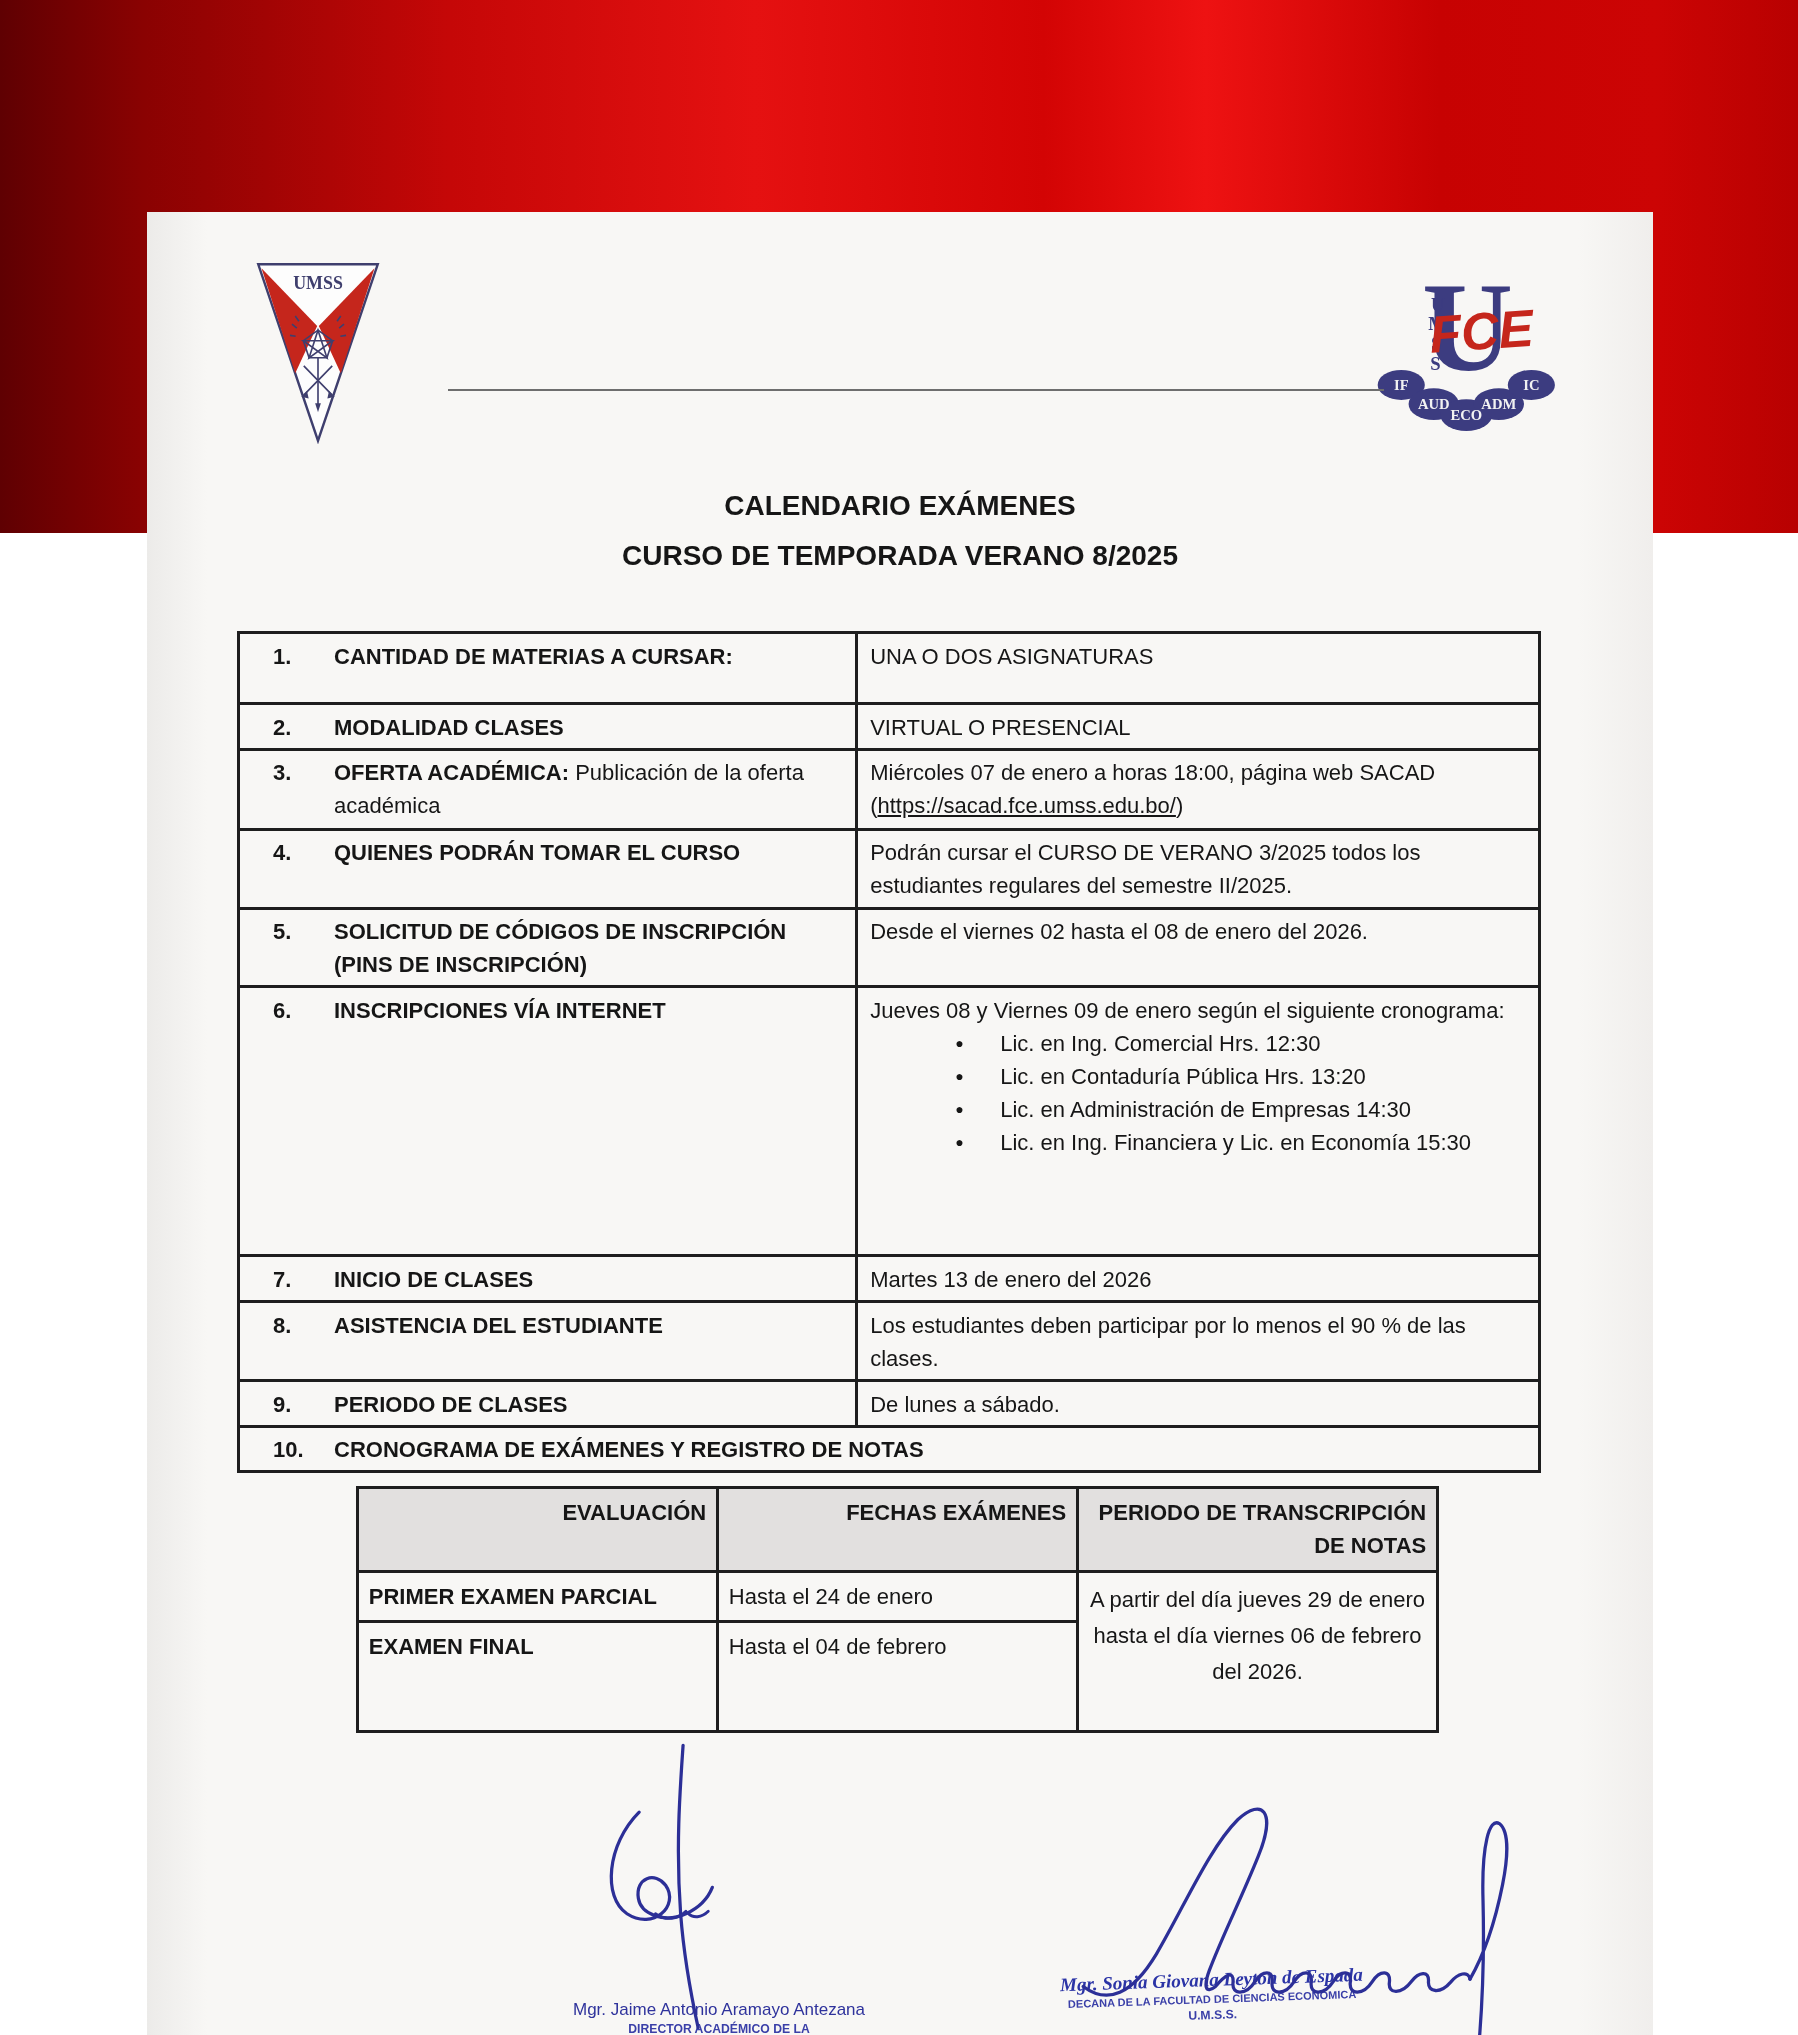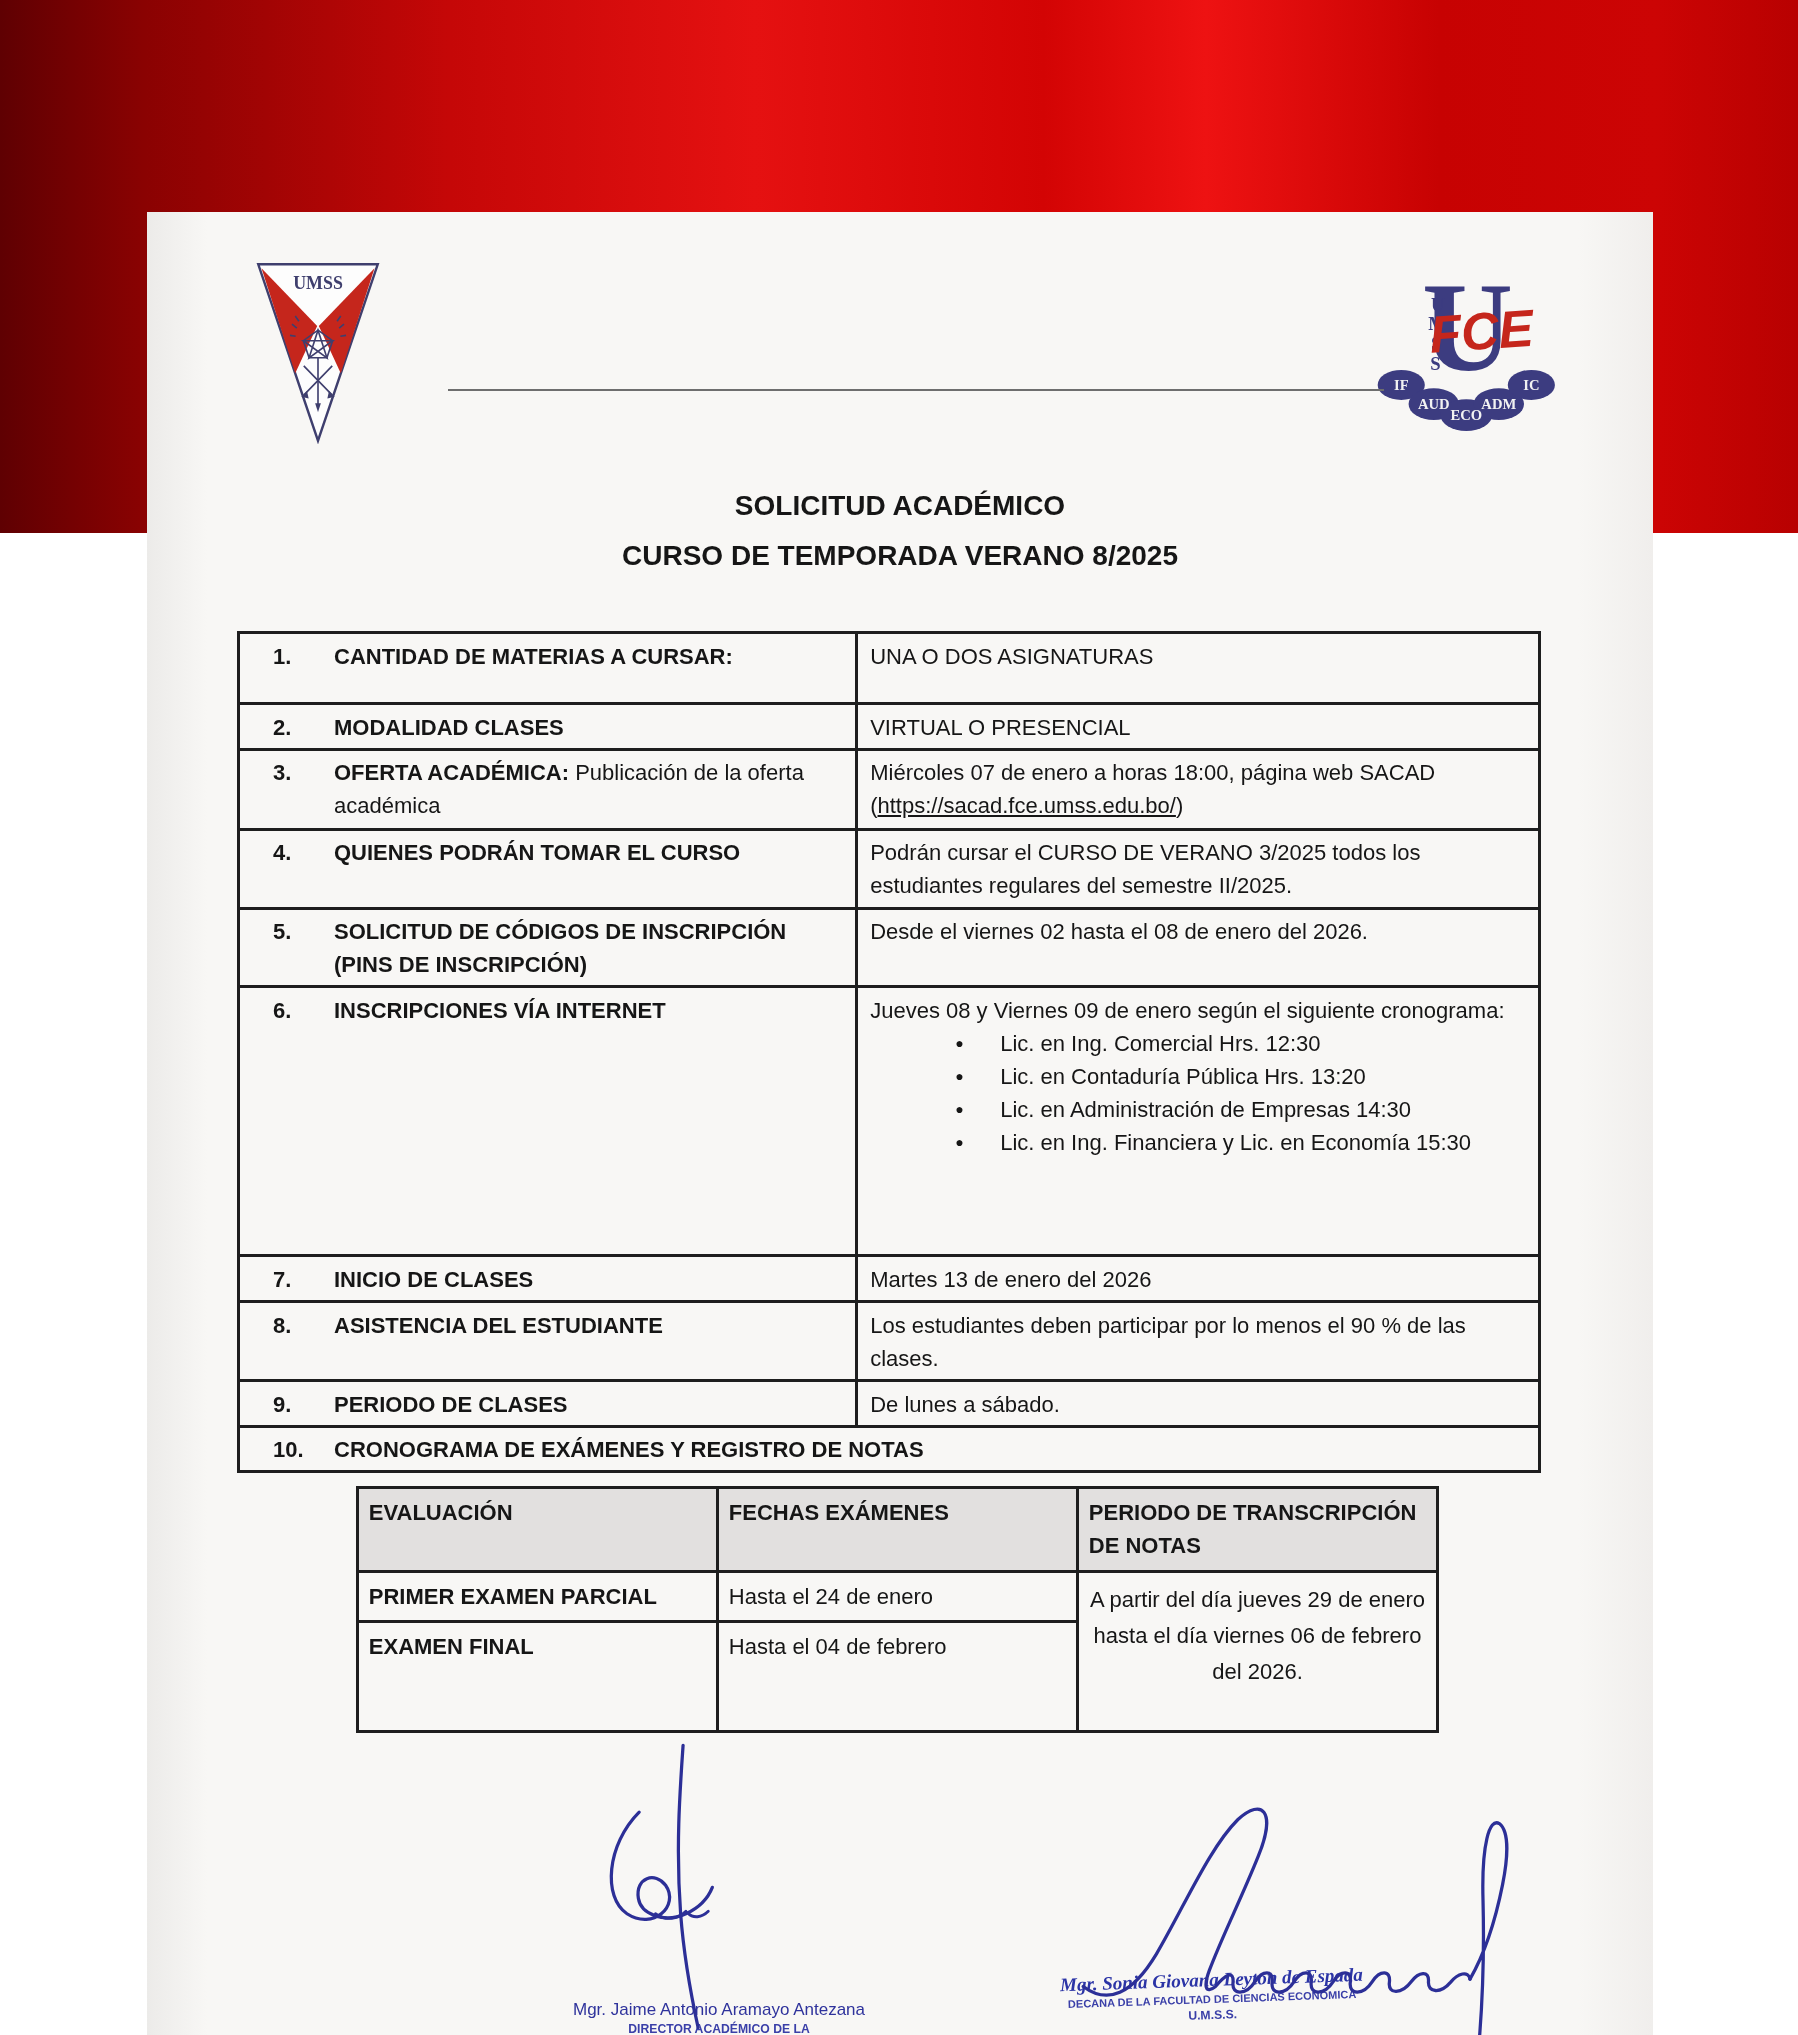--- a/index.html
+++ b/index.html
@@ -23,21 +23,21 @@
   .num{width:61px;flex:none;font-weight:bold;}
   .lbl{flex:1;font-weight:bold;}
   .lbl .normal{font-weight:normal;}
   .bold{font-weight:normal;}
   .link{text-decoration:underline;}
   .t1 ul{list-style:none;margin:0;padding:0;}
   .t1 li{position:relative;padding-left:130px;}
   .t1 li::before{content:"●";position:absolute;left:85px;top:0;font-size:14px;}
   .t2{position:absolute;left:209px;top:1274px;width:1080px;font-size:22px;line-height:33px;}
   .t2 td{border:3.3px solid #1e1e1e;vertical-align:top;padding:7.3px 9.8px;}
-  .t2 td.th{background:#e2e0df;font-weight:bold;text-align:left;}
+  .t2 td.th{background:#e2e0df;font-weight:bold;text-align:right;}
   .t2 td.ev{font-weight:bold;}
   .t2 td.merge{text-align:center;line-height:36px;padding-top:9.8px;}
   .sig-block{position:absolute;z-index:1;text-align:center;}
   .sig-left-text{left:409px;top:1787px;width:326px;}
   .sig-left-text .name{font-size:17px;line-height:21px;color:#2f339c;}
   .sig-left-text .t{font-size:12.2px;line-height:18px;font-weight:bold;color:#3a3fa8;}
   .sig-right-text{left:878px;top:1756px;width:374px;transform:rotate(-2deg);}
   .sig-right-text .name{font-family:"Liberation Serif",serif;font-style:italic;font-weight:bold;
        font-size:19px;line-height:23px;color:#2b34a6;}
   .sig-right-text .t{font-size:11px;line-height:16.3px;font-weight:bold;color:#3a3fa8;}
@@ -93,21 +93,21 @@
         <text x="222" y="387">ECO</text>
         <text x="302" y="360">ADM</text>
         <text x="382" y="313">IC</text>
       </g>
     </g>
   </svg>
 
   <div class="rule"></div>
 
   <div class="doc-title">
-    <div>SOLICITUD ACADÉMICO</div>
+    <div>CALENDARIO EXÁMENES</div>
     <div class="l2">CURSO DE TEMPORADA VERANO 8/2025</div>
   </div>
 
   <table class="t1">
     <colgroup>
         <col style="width:618px">
         <col style="width:683px">
       </colgroup>
     <tbody>
         <tr style="height:71px">

